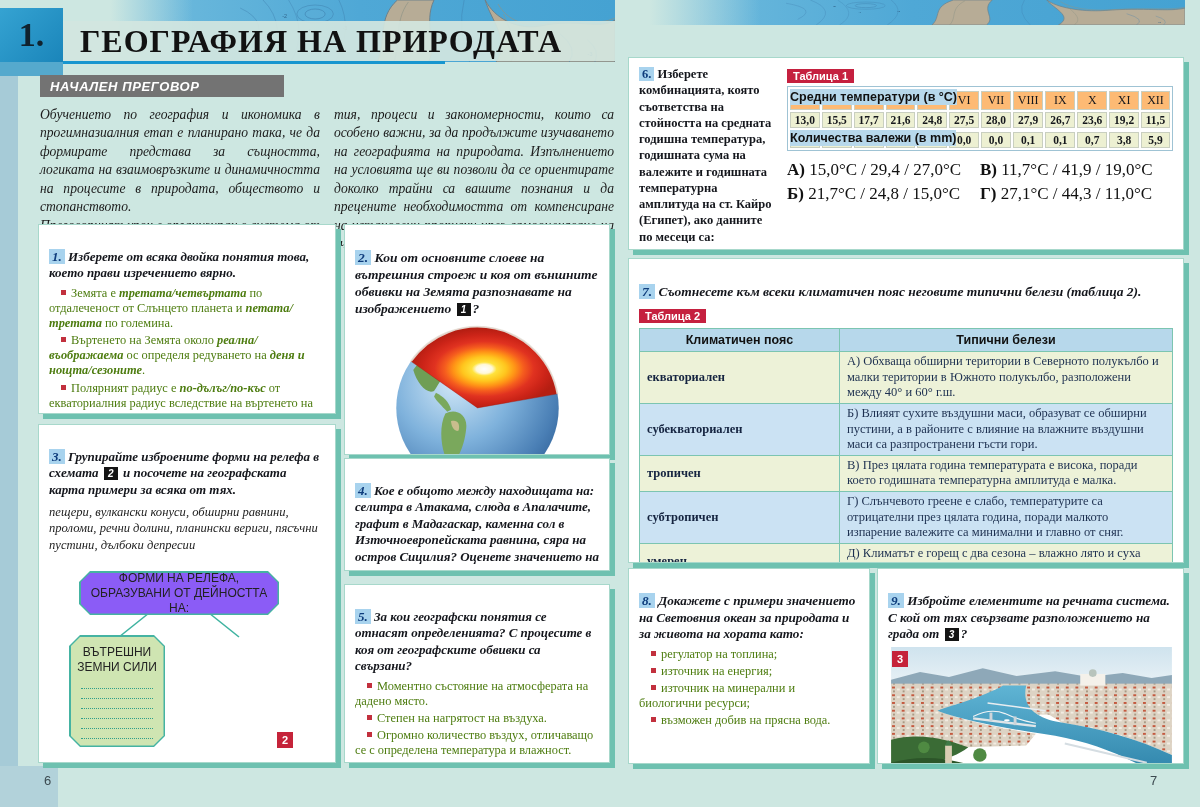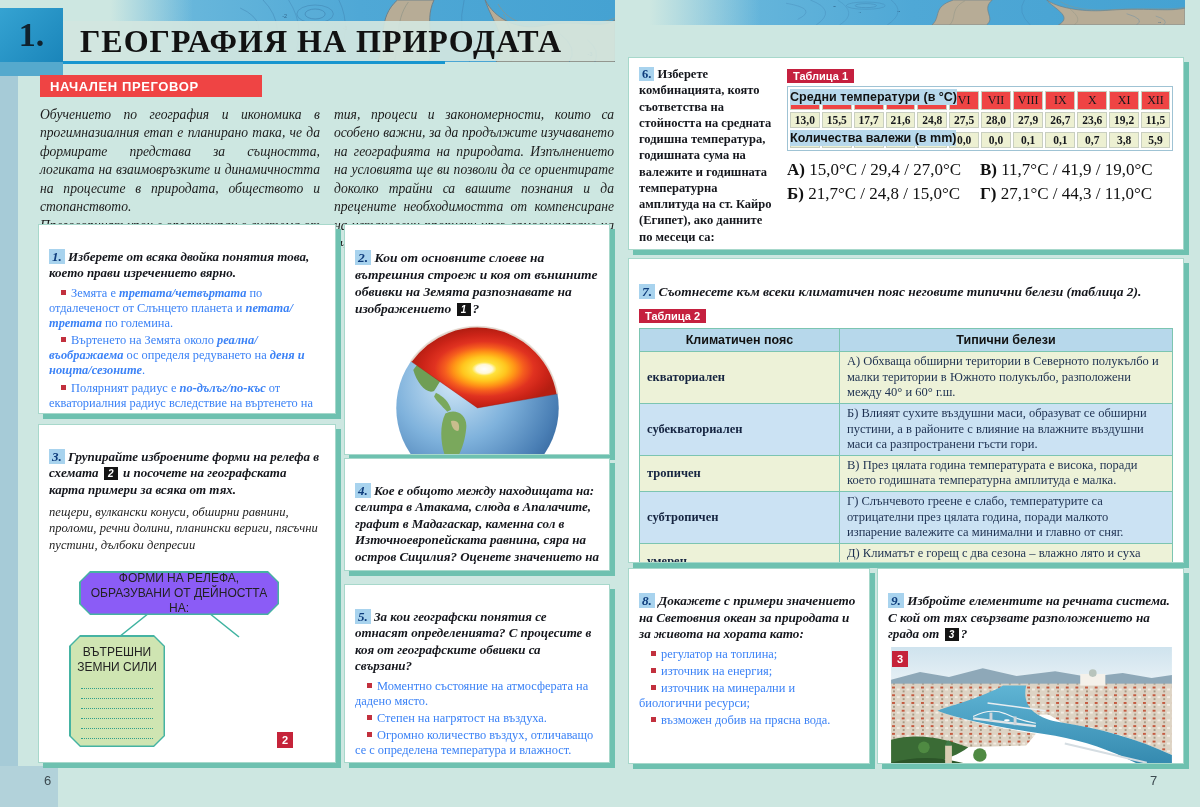--- a/index.html
+++ b/index.html
@@ -14,31 +14,31 @@
   .fade-right{left:640px;top:0;width:120px;height:25px;background:linear-gradient(90deg,#cde7e1 8%,rgba(205,231,225,0) 100%);}
   
   .left-strip{position:absolute;left:0;top:62px;width:18px;height:745px;background:#a6cbd7;}
   .corner-block{position:absolute;left:0;top:766px;width:58px;height:41px;background:#b2d2da;}
   .chapter-box{position:absolute;left:0;top:8px;width:63px;height:54px;background:linear-gradient(135deg,#35a3d2,#1a85ba);
                font-weight:bold;font-size:34px;color:#10222e;display:flex;align-items:center;justify-content:center;}
   .chapter-sub{position:absolute;left:0;top:62px;width:63px;height:14px;background:#55a9cd;}
   .title-band{position:absolute;left:63px;top:21px;width:552px;height:40px;background:rgba(211,230,224,0.92);display:flex;align-items:center;}
   .title-band h1{margin:0 0 0 17px;font-size:32px;font-weight:bold;letter-spacing:1px;color:#121212;white-space:nowrap;}
   .title-underline{position:absolute;left:63px;top:61px;width:382px;height:3px;background:#1796cf;}
-  .section-band{position:absolute;left:40px;top:75px;width:222px;height:22px;background:#ef4444;color:#fff;
+  .section-band{position:absolute;left:40px;top:75px;width:244px;height:22px;background:#737373;color:#fff;
                 font-family:"Liberation Sans",sans-serif;font-weight:bold;font-size:13px;letter-spacing:.6px;
-                display:flex;align-items:center;padding-left:10px;box-sizing:border-box;}
+                display:flex;align-items:center;padding-left:10px;box-sizing:border-box;font-style:italic;}
   .intro{position:absolute;left:40px;top:106px;width:574px;display:flex;gap:14px;}
   .intro p{margin:0;flex:1;font-style:italic;font-size:13.6px;line-height:1.36;color:#1b1b1b;text-align:justify;white-space:pre-line;}
   
   .tbox{position:absolute;background:#fff;border:1px solid #a7d8cb;box-shadow:5px 5px 0 0 #6ec1b0;
         box-sizing:border-box;padding:8px 10px;overflow:hidden;}
   .ttitle{margin:16px 0 4px 0;font-size:13px;font-weight:bold;line-height:1.26;color:#14161c;font-style:italic;}
   .tnum{background:#a8d3ee;color:#0e3c7c;padding:0 3px;font-weight:bold;}
-  .bullets .bullet{font-size:12.4px;line-height:1.22;margin:2px 0;text-indent:12px;color:#3b82f6;}
+  .bullets .bullet{font-size:12.4px;line-height:1.22;margin:2px 0;text-indent:12px;color:#4d7c0f;}
   .sq{display:inline-block;width:5px;height:5px;background:#c2303e;margin-right:5px;vertical-align:2px;}
   .em{font-weight:bold;font-style:italic;}
   .badge-inline{display:inline-block;background:#141414;color:#fff;min-width:14px;height:13px;line-height:13px;
         text-align:center;font-family:"Liberation Sans",sans-serif;font-size:10px;font-weight:bold;vertical-align:0px;margin:0 2px;}
   .badge-red{position:absolute;width:16px;height:16px;background:#c5233a;color:#fff;font-family:"Liberation Sans",sans-serif;
         font-size:11px;font-weight:bold;text-align:center;line-height:16px;}
   .italic-list{font-style:italic;font-size:12.6px;line-height:1.3;color:#222;margin:6px 0 0 0;}
   
   #box1{left:38px;top:224px;width:298px;height:190px;}
   #box2{left:344px;top:224px;width:266px;height:231px;}
@@ -69,21 +69,21 @@
   .connectors{position:absolute;left:0;top:0;pointer-events:none;}
   
   .b6-flex{display:flex;gap:10px;}
   .b6-left{width:138px;font-size:12.5px;font-weight:bold;line-height:1.3;color:#14161c;}
   .b6-right{flex:1;}
   .tbl-label{display:inline-block;background:#c5203f;color:#fff;font-family:"Liberation Sans",sans-serif;
              font-size:11px;font-weight:bold;padding:1px 6px;margin-bottom:3px;}
   table.t1{border-collapse:separate;border-spacing:2px;background:#fff;border:1px solid #9fc3d4;width:100%;}
   table.t1 td{text-align:center;padding:1px 0;}
   table.t1 .band{background:#b7d8eb;font-family:"Liberation Sans",sans-serif;font-weight:bold;font-size:12.5px;color:#111;}
-  table.t1 .mon{background:#ef4444;font-size:12px;border:1px solid #c9cfc0;}
+  table.t1 .mon{background:#fdba74;font-size:12px;border:1px solid #c9cfc0;}
   table.t1 .val{background:#edf0d2;font-size:11.5px;font-weight:bold;border:1px solid #c9cfc0;}
   .answers{display:grid;grid-template-columns:1fr 1fr;grid-template-rows:auto auto;grid-auto-flow:column;
            margin-top:7px;font-size:17px;color:#111;}
   .answers .bullet{text-indent:0;margin:1px 0;line-height:1.3;}
   
   table.t2{border-collapse:collapse;width:100%;margin-top:2px;}
   table.t2 th{background:#b7d8eb;font-family:"Liberation Sans",sans-serif;font-size:12.5px;color:#111;
               border:1px solid #7cc5b1;padding:4px 6px;}
   table.t2 td{border:1px solid #7cc5b1;padding:2px 7px;font-size:12.5px;line-height:1.25;}
   table.t2 td.zone{font-weight:bold;color:#152440;width:185px;}

